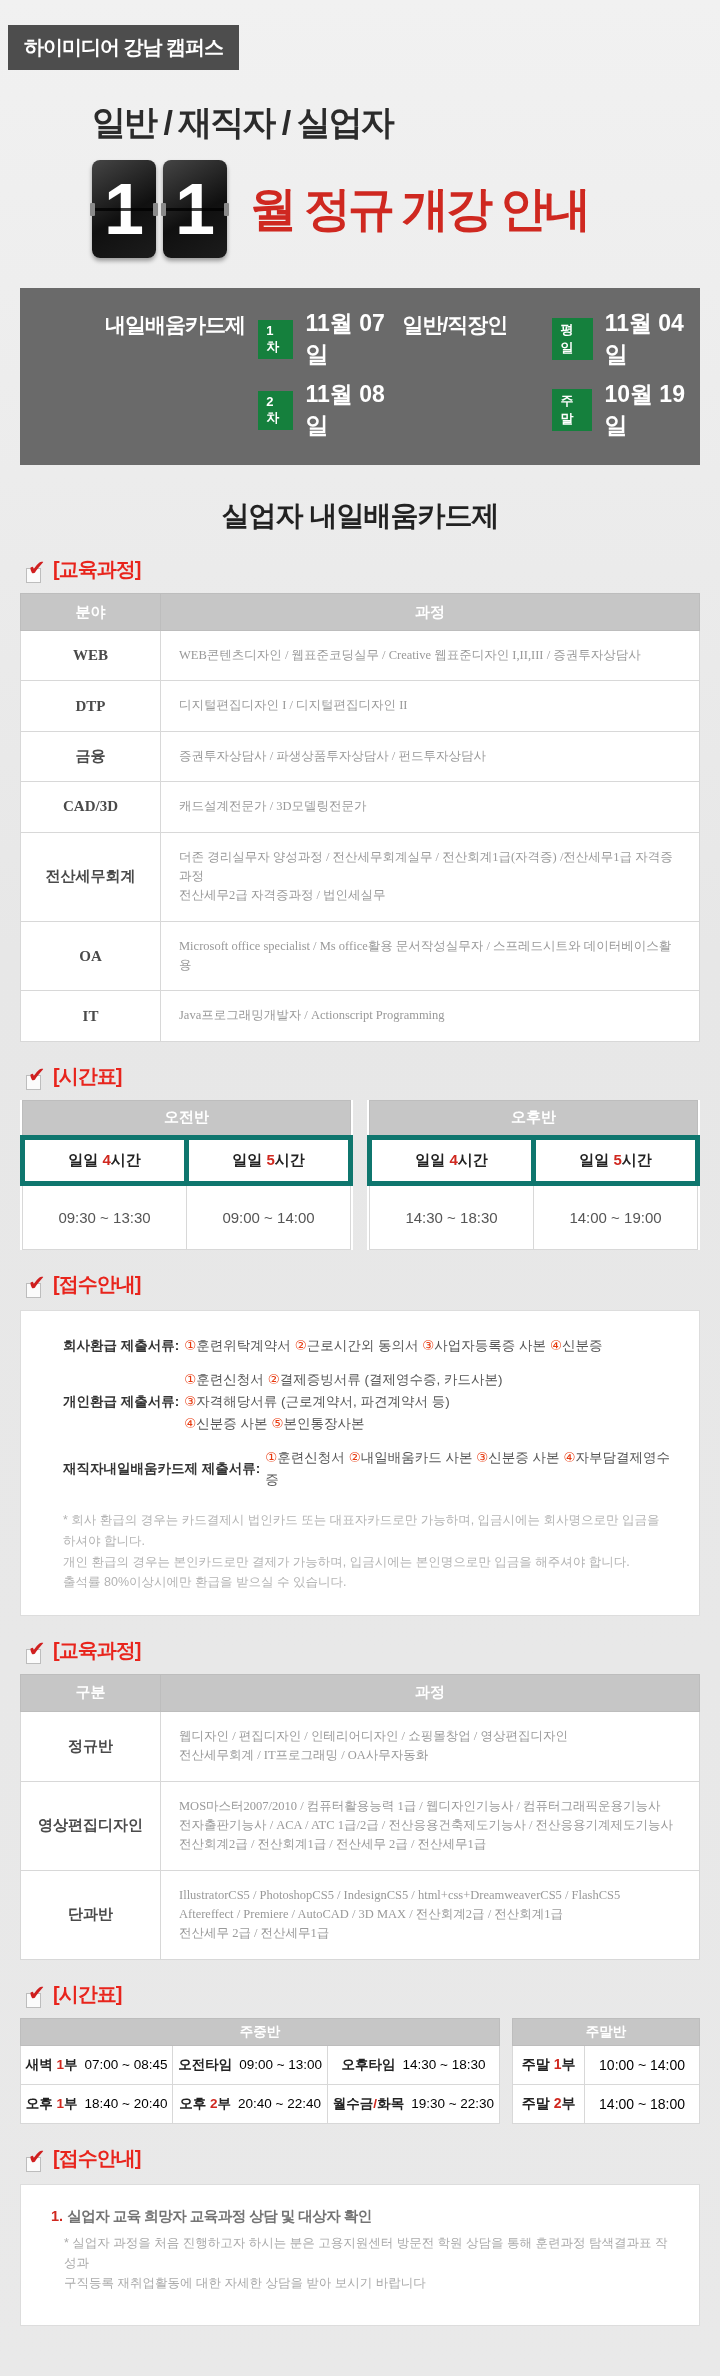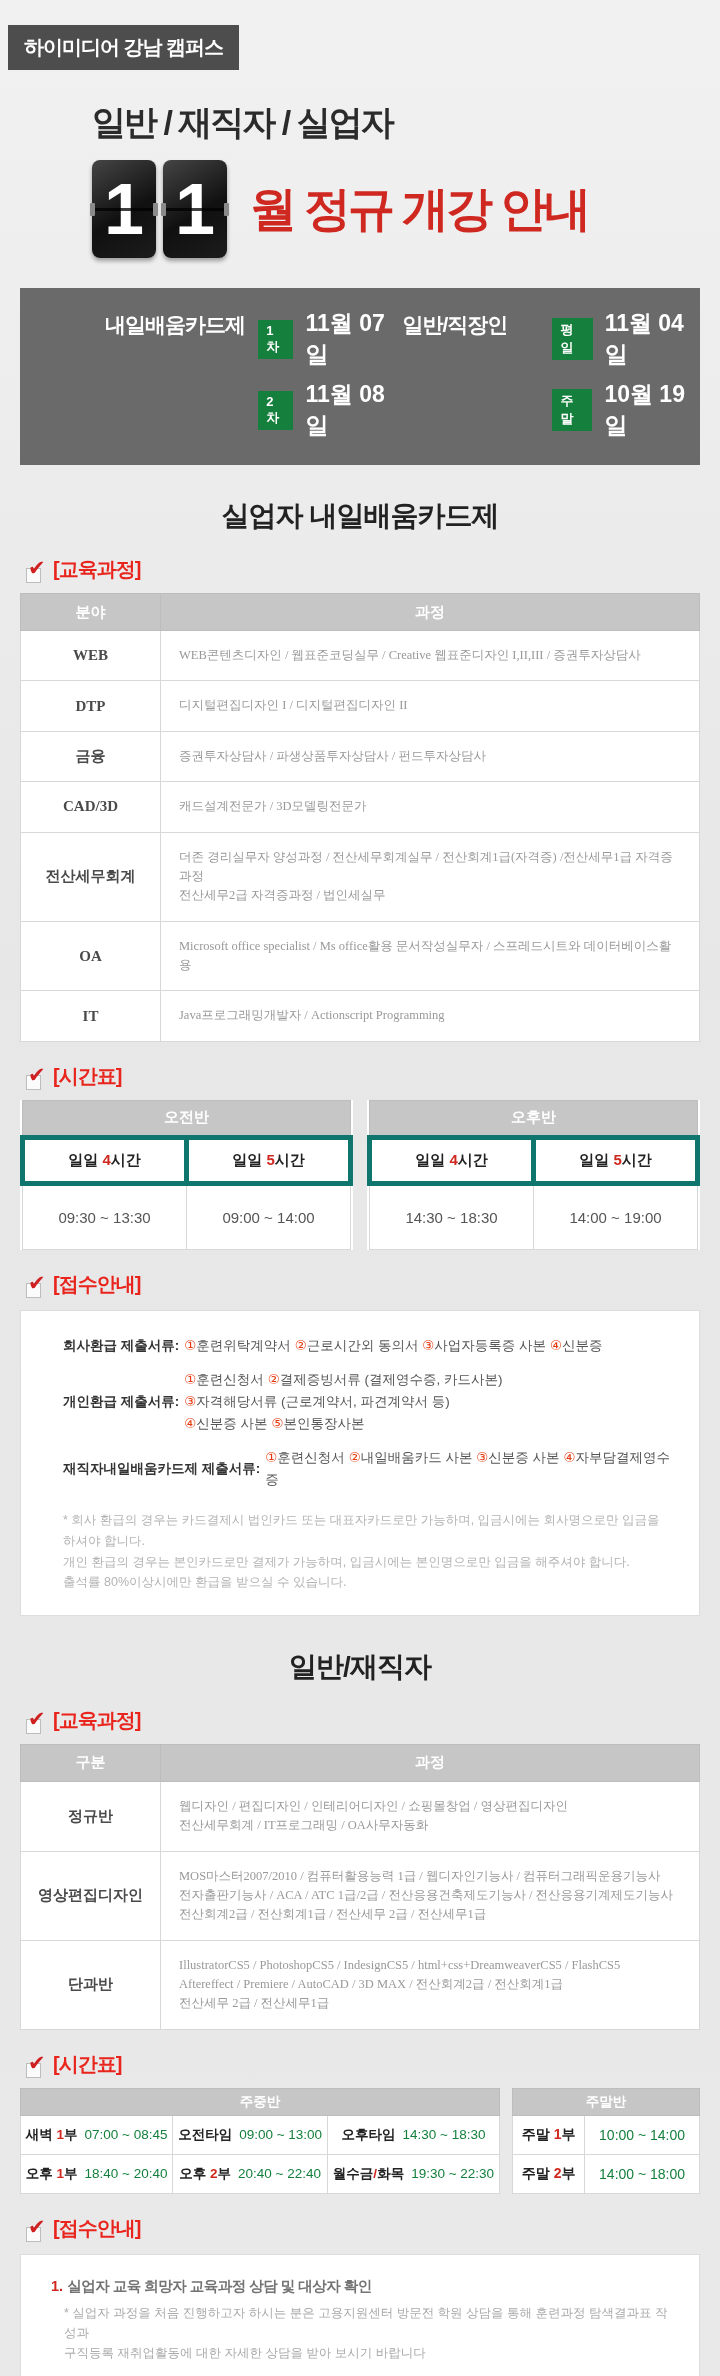--- a/index.html
+++ b/index.html
@@ -60,21 +60,21 @@
   .apply-note { margin-top:20px; color:#b3b3b3; font-size:12.5px; line-height:1.65; white-space:pre-line; }
 
   
   .tt2-wrap { display:flex; gap:12px; margin:0 20px; }
   .wk { width:480px; background:#fff; border:1px solid #c9c9c9; }
   .we { width:188px; background:#fff; border:1px solid #c9c9c9; }
   .wk th,.we th { background:#c6c6c6; color:#fff; font-size:13.5px; font-weight:bold; height:27px; border:1px solid #bdbdbd; }
   .wk td { border:1px solid #d8d8d8; height:39px; text-align:center; font-size:13.5px; padding:0 4px; }
   .we td { border:1px solid #d8d8d8; height:39px; text-align:center; font-size:14px; }
   .cell-label { font-weight:bold; color:#222; }
-  .cell-time { color:#15803d; margin-left:7px; font-weight:normal; }
+  .cell-time { color:#000000; margin-left:7px; font-weight:normal; }
 
   
   .apply-box2 { margin:12px 20px 0; background:#fff; border:1px solid #ddd; padding:22px 30px 16px; }
   .step { margin-bottom:4px; }
   .step-line { font-size:14.5px; }
   .step-num { color:#d0281f; font-weight:bold; }
   .step-text { color:#737373; font-weight:bold; letter-spacing:-0.5px; }
   .step-note { color:#aaa; font-size:12.5px; line-height:1.6; margin:7px 0 16px 13px; white-space:pre-line; }
   .step-note:empty { display:none; margin:0; }
 </style>
@@ -254,21 +254,20 @@
     <div class="apply-row">
       <span class="apply-label">재직자내일배움카드제 제출서류:</span>
       <div class="apply-text"><span class="rc">①</span>훈련신청서 <span class="rc">②</span>내일배움카드 사본 <span class="rc">③</span>신분증 사본 <span class="rc">④</span>자부담결제영수증</div>
     </div>
     <div class="apply-note">* 회사 환급의 경우는 카드결제시 법인카드 또는 대표자카드로만 가능하며, 입금시에는 회사명으로만 입금을 하셔야 합니다.
 개인 환급의 경우는 본인카드로만 결제가 가능하며, 입금시에는  본인명으로만 입금을 해주셔야 합니다.
 출석률 80%이상시에만 환급을 받으실 수 있습니다.</div>
   </div>
 
   
-  <div class="sec-title">일반/재직자</div>
 
   <div class="sec-label">
     <span class="chk">
         <i>✔</i>
       </span>
     <span class="label-text">[교육과정]</span>
   </div>
   <table class="edu">
     <thead>
       <tr>

